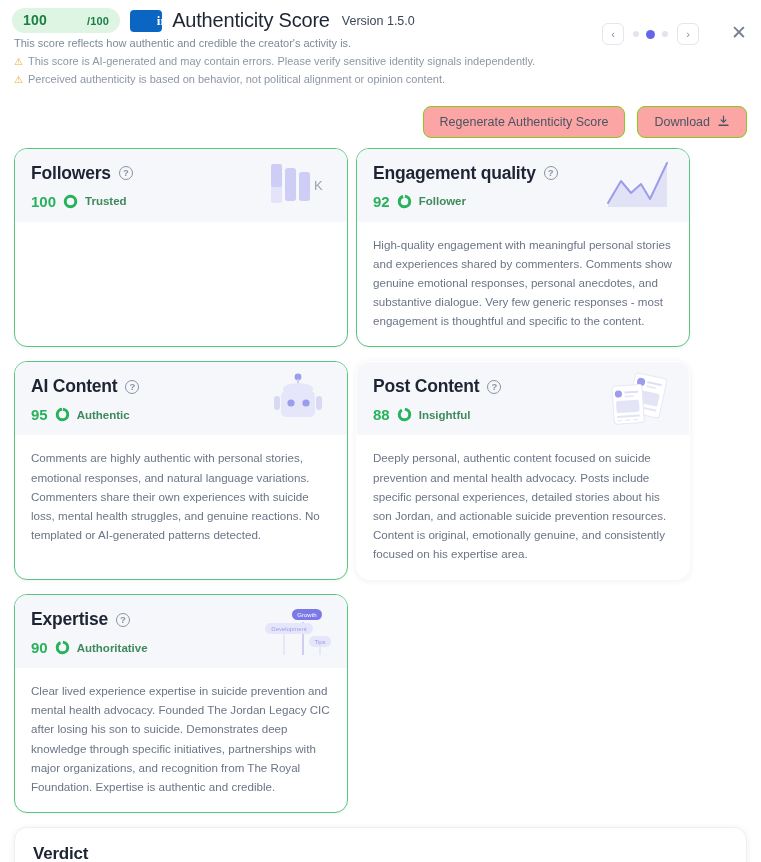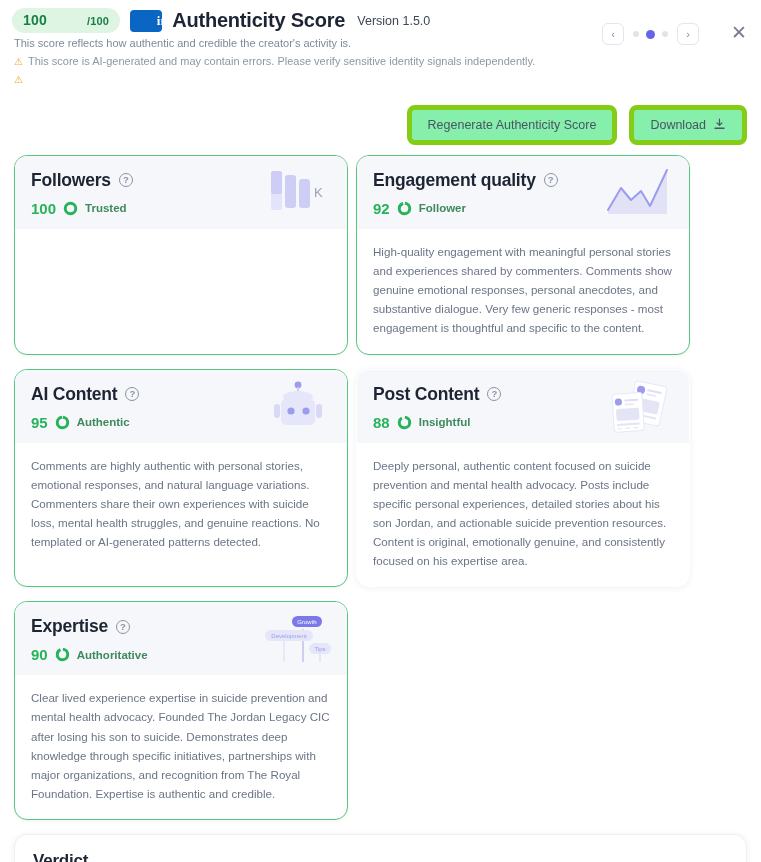--- a/index.html
+++ b/index.html
@@ -21,21 +21,21 @@
     display: flex; align-items: baseline; white-space: nowrap;
   }
   .score-pill .denom { font-size: 11px; font-weight: 600; padding-left: 40px; }
   .li-icon {
     width: 22px; height: 22px; border-radius: 4px; background: #0a66c2;
     display: flex; align-items: center; justify-content: center;
     color: #fff; font-weight: 700; font-size: 13px; font-family: Liberation Serif, serif;
     line-height: 1;
     padding-left: 32px;
   }
-  .hdr-title { font-size: 20px; font-weight: 700; color: #1d2433; letter-spacing: -.2px; }
+  .hdr-title { font-size: 20px; font-weight: 400; color: #1d2433; letter-spacing: -.2px; }
   .hdr-version { font-size: 12.5px; color: #3d4757; font-weight: 400; margin-left: 2px; }
 
   .hdr-sub { font-size: 11px; color: #7e8a9a; margin-top: 3px; margin-left: 2px; line-height: 1.45; }
   .warn-line { font-size: 11px; color: #8d97a5; display: flex; align-items: flex-start; gap: 5px; margin-top: 2px; margin-left: 2px; line-height: 1.45; }
   .warn-ico { color: #f0ad3c; font-size: 10px; line-height: 1.5; }
 
   
   .hdr-nav { position: absolute; right: 62px; top: 23px; display: flex; align-items: center; gap: 9px; }
   .nav-btn {
     width: 22px; height: 22px; border: 1px solid #e3e6ed; border-radius: 6px; background: #fff;
@@ -47,21 +47,21 @@
   .dot.active { width: 9px; height: 9px; background: #6366e8; }
   .close-x {
     position: absolute; right: 12px; top: 24px;
     width: 20px; height: 20px; color: #77808e; font-size: 19px; line-height: 18px;
     text-align: center; cursor: pointer; font-weight: 300;
   }
 
   
   .actions { display: flex; justify-content: flex-end; gap: 12px; padding: 12px 14px 10px 14px; }
   .btn {
-    border: 5px solid #84cc16; background: #86efac; border-radius: 8px;
+    border: 1px solid #84cc16; background: #fca5a5; border-radius: 8px;
     font-size: 12.5px; color: #4a5464; padding: 8px 16px; cursor: pointer;
     display: flex; align-items: center; gap: 7px; white-space: nowrap; justify-content: flex-end;
   }
 
   
   .grid { padding: 0 14px; display: flex; flex-wrap: wrap; gap: 14px 8px; }
   .card {
     width: 334px; background: #fff; border-radius: 13px;
     border: 1.4px solid #58c77e; padding: 0 0 10px 0;
     box-shadow: 0 1px 3px rgba(30,40,60,.05);
@@ -107,20 +107,21 @@
       <div class="hdr-title">Authenticity Score</div>
       <div class="hdr-version">Version 1.5.0</div>
     </div>
     <div class="hdr-sub">This score reflects how authentic and credible the creator's activity is.</div>
     <div class="warn-line">
       <span class="warn-ico">⚠</span>
       <span>This score is AI-generated and may contain errors. Please verify sensitive identity signals independently.</span>
     </div>
     <div class="warn-line">
       <span class="warn-ico">⚠</span>
+      <span>Perceived authenticity is based on behavior, not political alignment or opinion content.</span>
     </div>
 
     <div class="hdr-nav">
       <div class="nav-btn">‹</div>
       <div class="dots">
         <span class="dot"></span>
         <span class="dot active"></span>
         <span class="dot"></span>
       </div>
       <div class="nav-btn">›</div>

